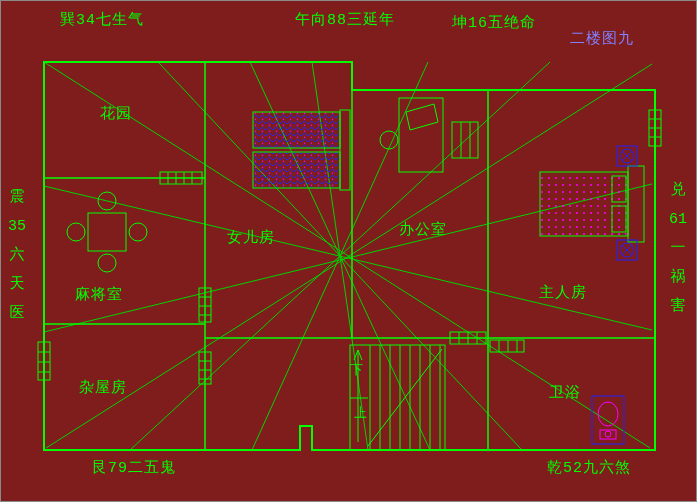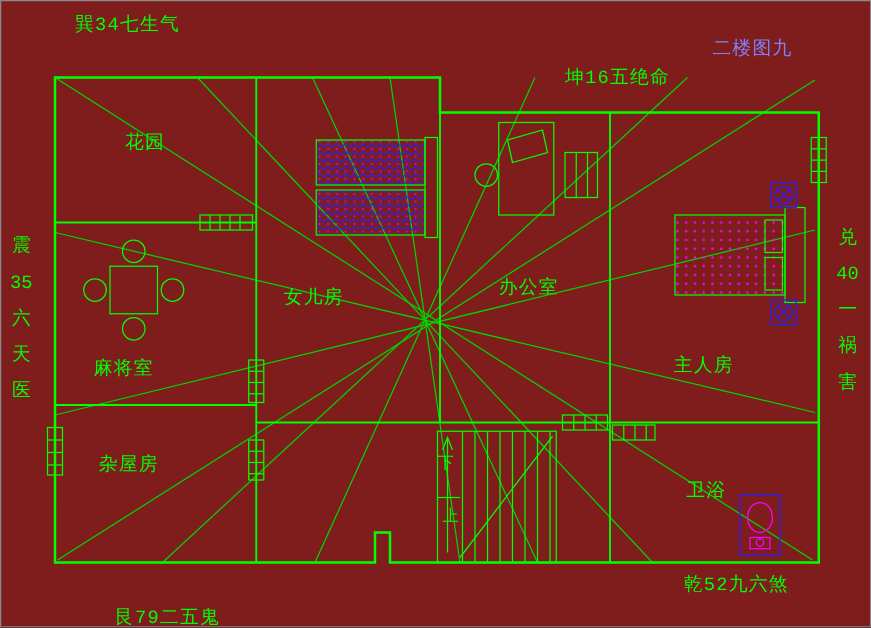--- a/index.html
+++ b/index.html
@@ -167,45 +167,46 @@
       <line x1="430" y1="345" x2="430" y2="450"></line>
       <line x1="440" y1="345" x2="440" y2="450"></line>
       <line x1="350" y1="398" x2="368" y2="398"></line>
       <line x1="368" y1="446" x2="442" y2="349"></line>
       <line x1="358" y1="350" x2="358" y2="442"></line>
       <polyline points="354,360 358,350 362,360"></polyline>
     </g>
   </svg>
 
   <div class="lbl" style="left:60px;top:13px;">巽34七生气</div>
-  <div class="lbl" style="left:452px;top:16px;margin-top:39px;">坤16五绝命</div>
+  <div class="lbl" style="left:295px;top:13px;">午向88三延年</div>
+  <div class="lbl" style="left:452px;top:16px;">坤16五绝命</div>
   <div class="lbl title" style="left:570px;top:32px;text-align:right;">二楼图九</div>
 
-  <div class="lbl" style="left:92px;top:487px;">艮79二五鬼</div>
+  <div class="lbl" style="left:92px;top:461px;">艮79二五鬼</div>
   <div class="lbl" style="left:547px;top:461px;">乾52九六煞</div>
 
   <div class="vert" style="left:5px;top:183px;">
     <span>震</span>
     <span>35</span>
     <span>六</span>
     <span>天</span>
     <span>医</span>
   </div>
 
   <div class="vert" style="left:666px;top:176px;">
     <span>兑</span>
-    <span>40</span>
+    <span>61</span>
     <span>一</span>
     <span>祸</span>
     <span>害</span>
   </div>
 
   <div class="lbl" style="left:100px;top:107px;">花园</div>
   <div class="lbl" style="left:75px;top:288px;">麻将室</div>
-  <div class="lbl" style="left:79px;top:365px;">杂屋房</div>
+  <div class="lbl" style="left:79px;top:381px;">杂屋房</div>
   <div class="lbl" style="left:227px;top:231px;">女儿房</div>
   <div class="lbl" style="left:399px;top:223px;">办公室</div>
   <div class="lbl" style="left:539px;top:286px;">主人房</div>
   <div class="lbl" style="left:549px;top:386px;">卫浴</div>
 
   <div class="lbl small" style="left:350px;top:364px;">下</div>
   <div class="lbl small" style="left:354px;top:407px;">上</div>
 
 </div>
 

